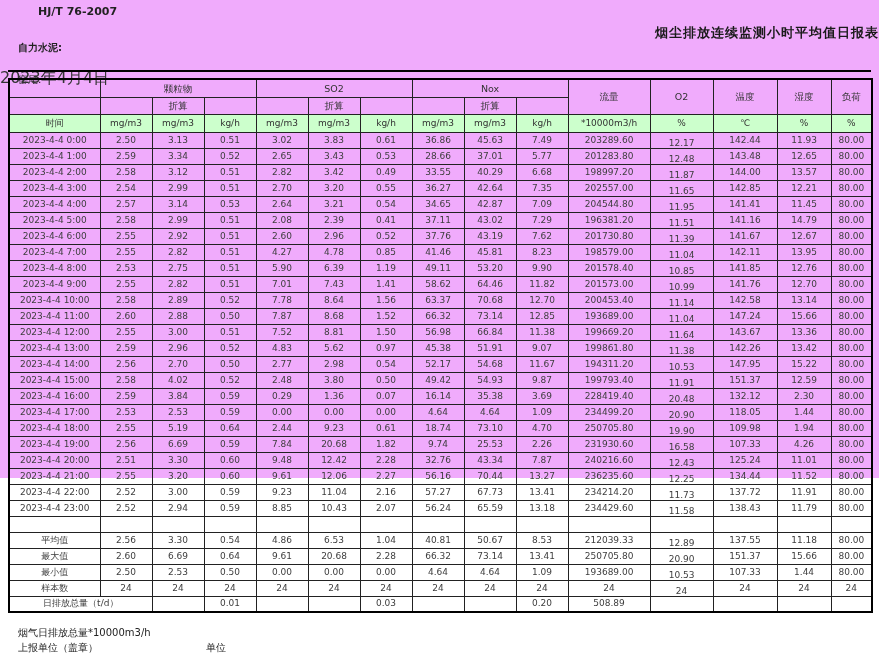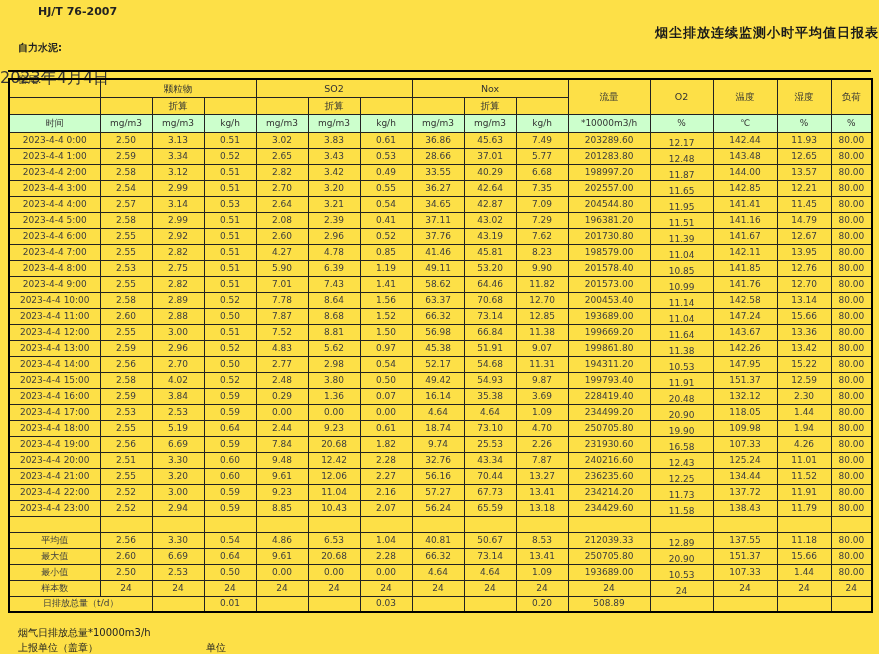--- a/index.html
+++ b/index.html
@@ -1,17 +1,17 @@
 <!DOCTYPE html>
 <html><head>
 <meta charset="utf-8">
 <style>
   * { margin:0; padding:0; box-sizing:border-box; }
   html,body { width:879px; height:666px; background:#ffffff; overflow:hidden; }
-  .page { position:relative; width:879px; height:654px; background:#fde047;
+  .page { position:relative; width:879px; height:478px; background:#f0abfc;
           font-family:"DejaVu Sans", sans-serif; color:#333; }
   .std-code { position:absolute; top:5px; left:38px; font-size:11px; font-weight:bold; color:#222; }
   .report-title { position:absolute; top:24px; left:0; width:879px; text-align:right;
                   font-size:13px; font-weight:bold; color:#1a1a1a; letter-spacing:1px; }
   .company { position:absolute; top:41px; left:18px; font-size:10px; font-weight:bold; color:#222; }
   .site { position:absolute; top:73px; left:18px; font-size:10px; font-weight:normal; color:#222; }
   .report-date { position:absolute; top:68px; left:0; width:763px; text-align:left; font-size:16px; color:#333; }
   .top-rule { position:absolute; top:70px; left:8px; width:863px; border-top:2px solid #000; }
 
   table.report { position:absolute; top:78px; left:8px; width:863px;
@@ -346,21 +346,21 @@
         <tr>
           <td colspan="1" class="c-time">2023-4-4 14:00</td>
           <td>2.56</td>
           <td>2.70</td>
           <td>0.50</td>
           <td>2.77</td>
           <td>2.98</td>
           <td>0.54</td>
           <td>52.17</td>
           <td>54.68</td>
-          <td>11.31</td>
+          <td>11.67</td>
           <td>194311.20</td>
           <td class="o2cell">10.53</td>
           <td>147.95</td>
           <td>15.22</td>
           <td>80.00</td>
         </tr>
         <tr>
           <td colspan="1" class="c-time">2023-4-4 15:00</td>
           <td>2.58</td>
           <td>4.02</td>

